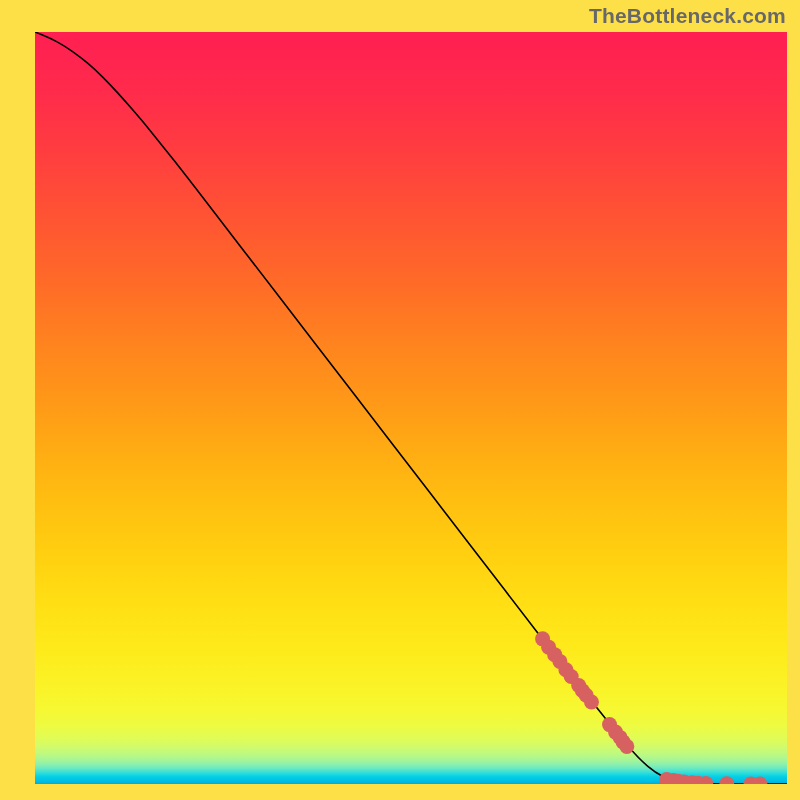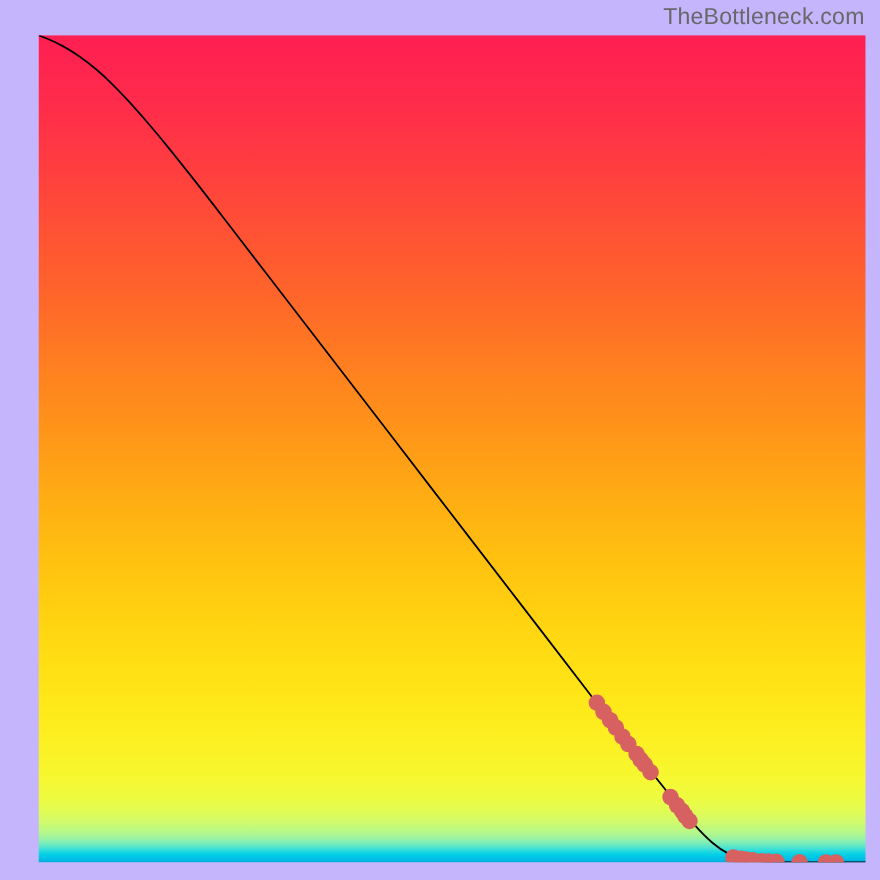--- a/index.html
+++ b/index.html
@@ -8,21 +8,22 @@
     background: #000;
     font-family: Arial, sans-serif;
     width: 800px;
     height: 800px;
     overflow: hidden;
   }
   .wrap {
     position: relative;
     width: 800px;
     height: 800px;
-    background: #c4b5fd;
+    background: #fde047;
+    font-weight: bold;
   }
   .watermark {
     position: absolute;
     top: 4px;
     right: 14px;
     color: #686868;
     font-size: 21px;
     font-family: Arial, sans-serif;
     letter-spacing: 0.2px;
     z-index: 30;

